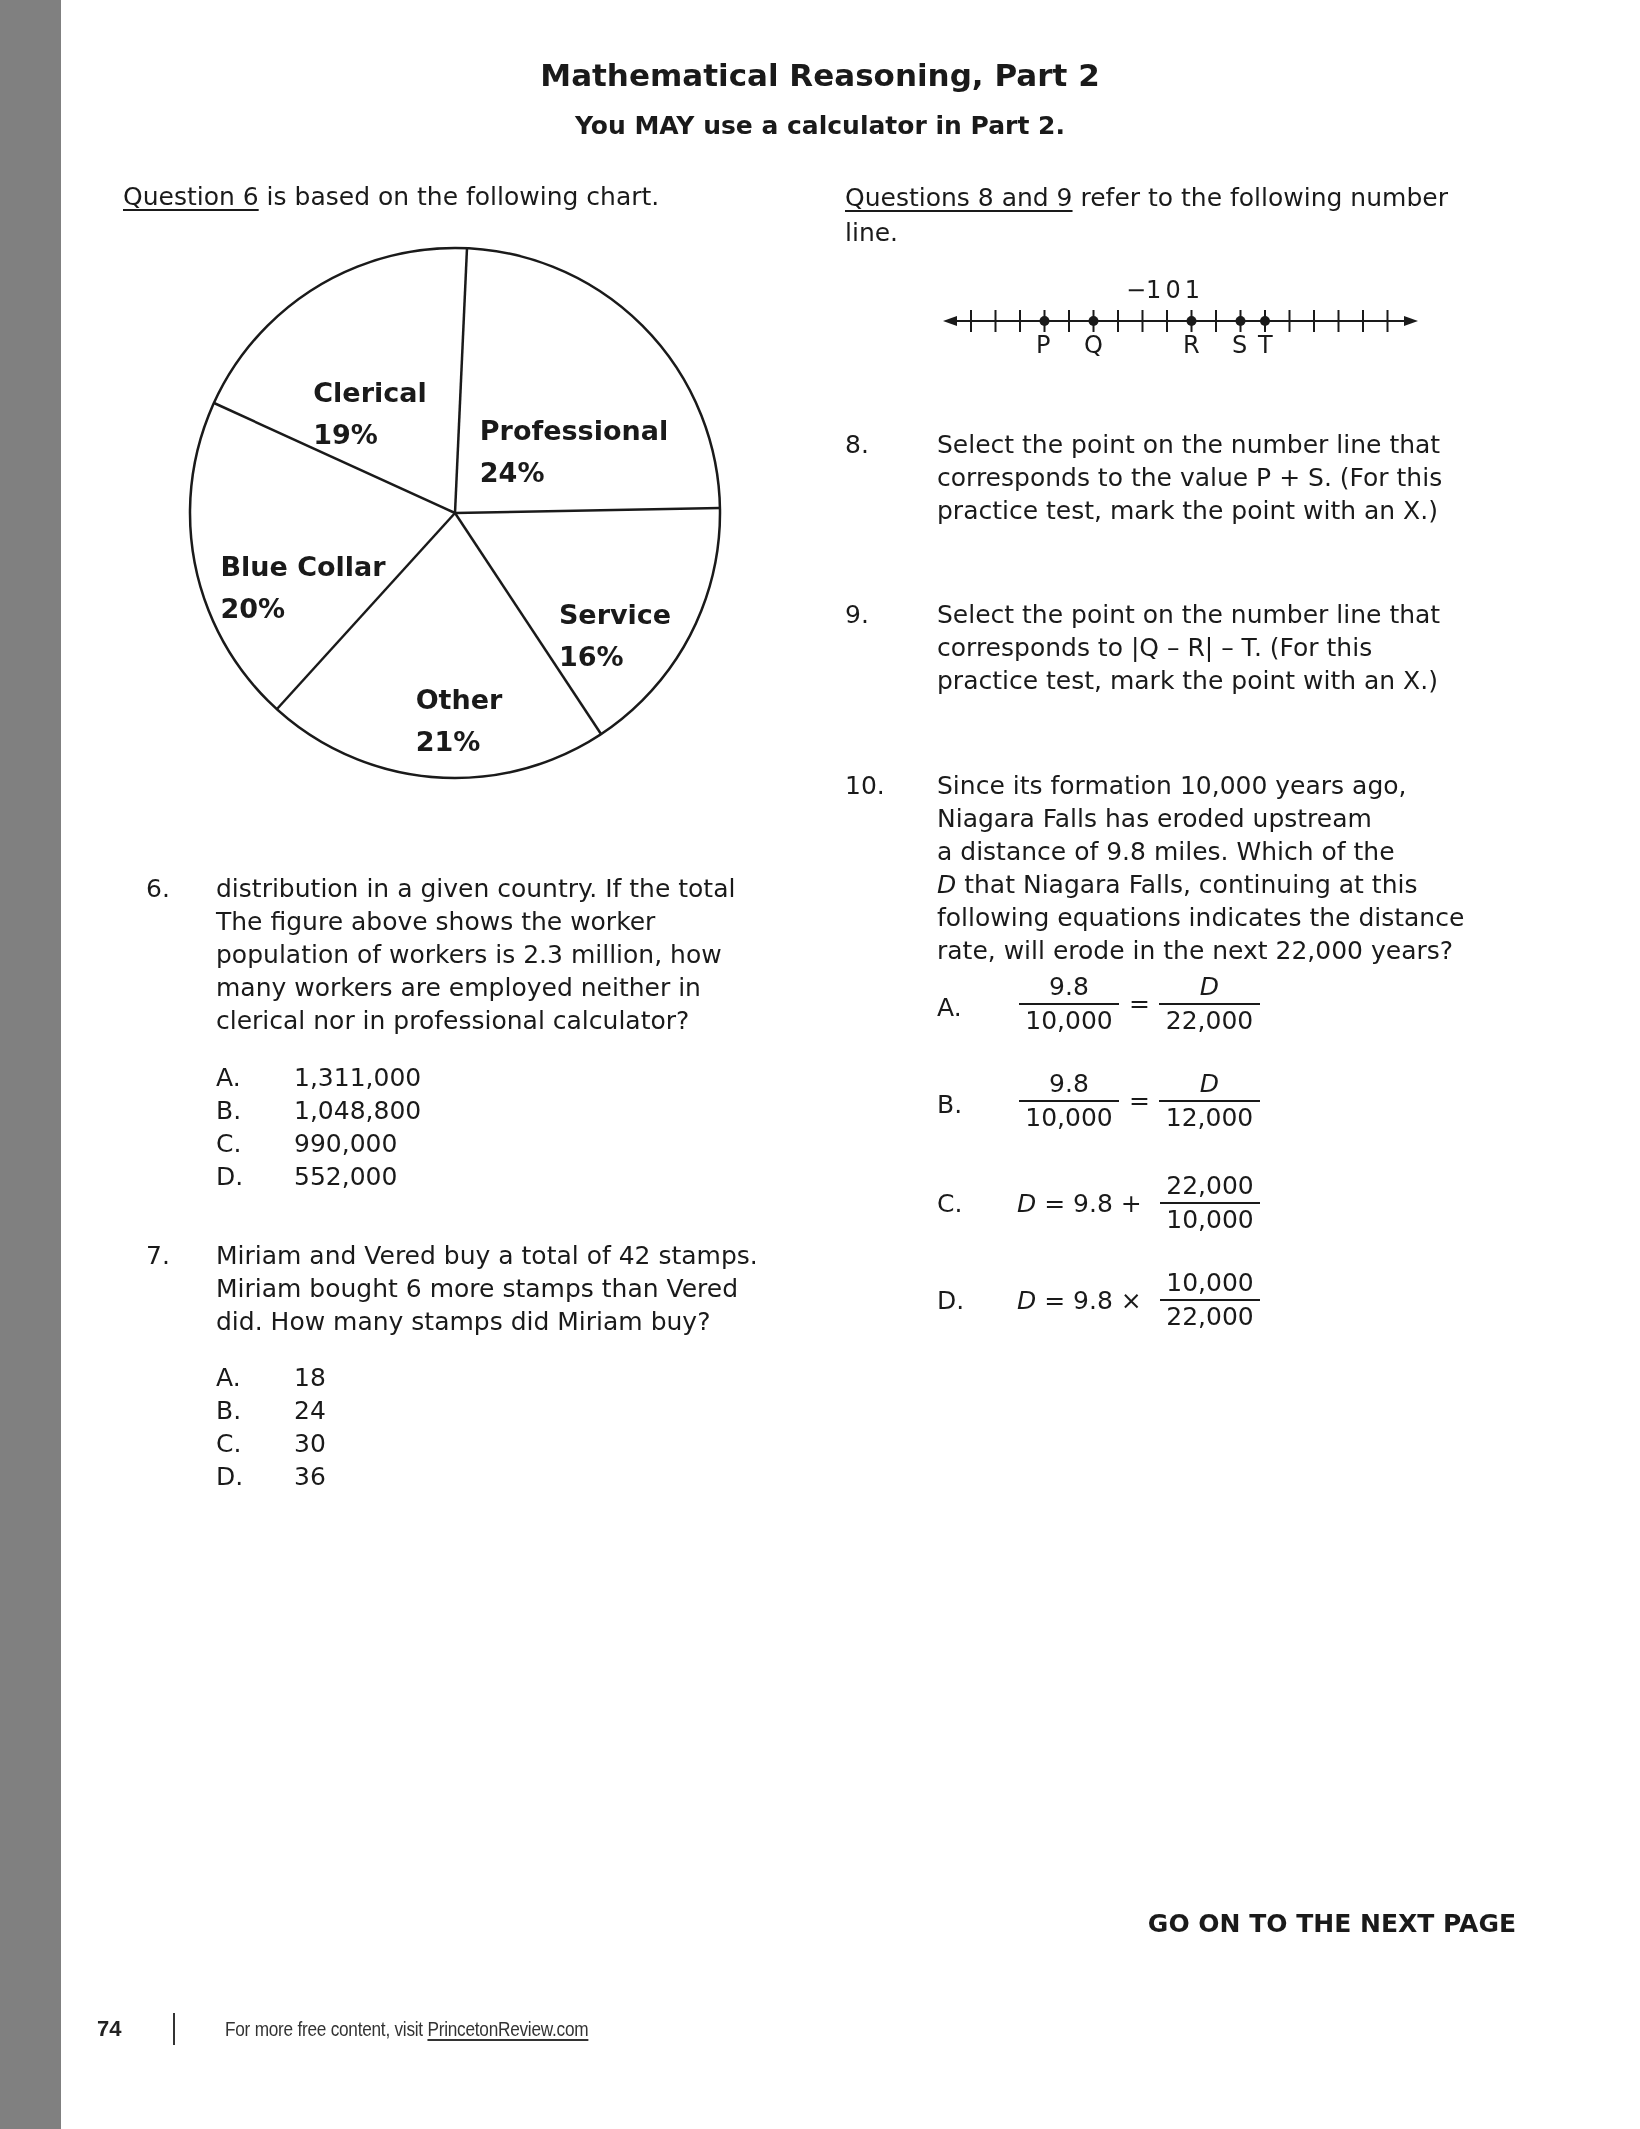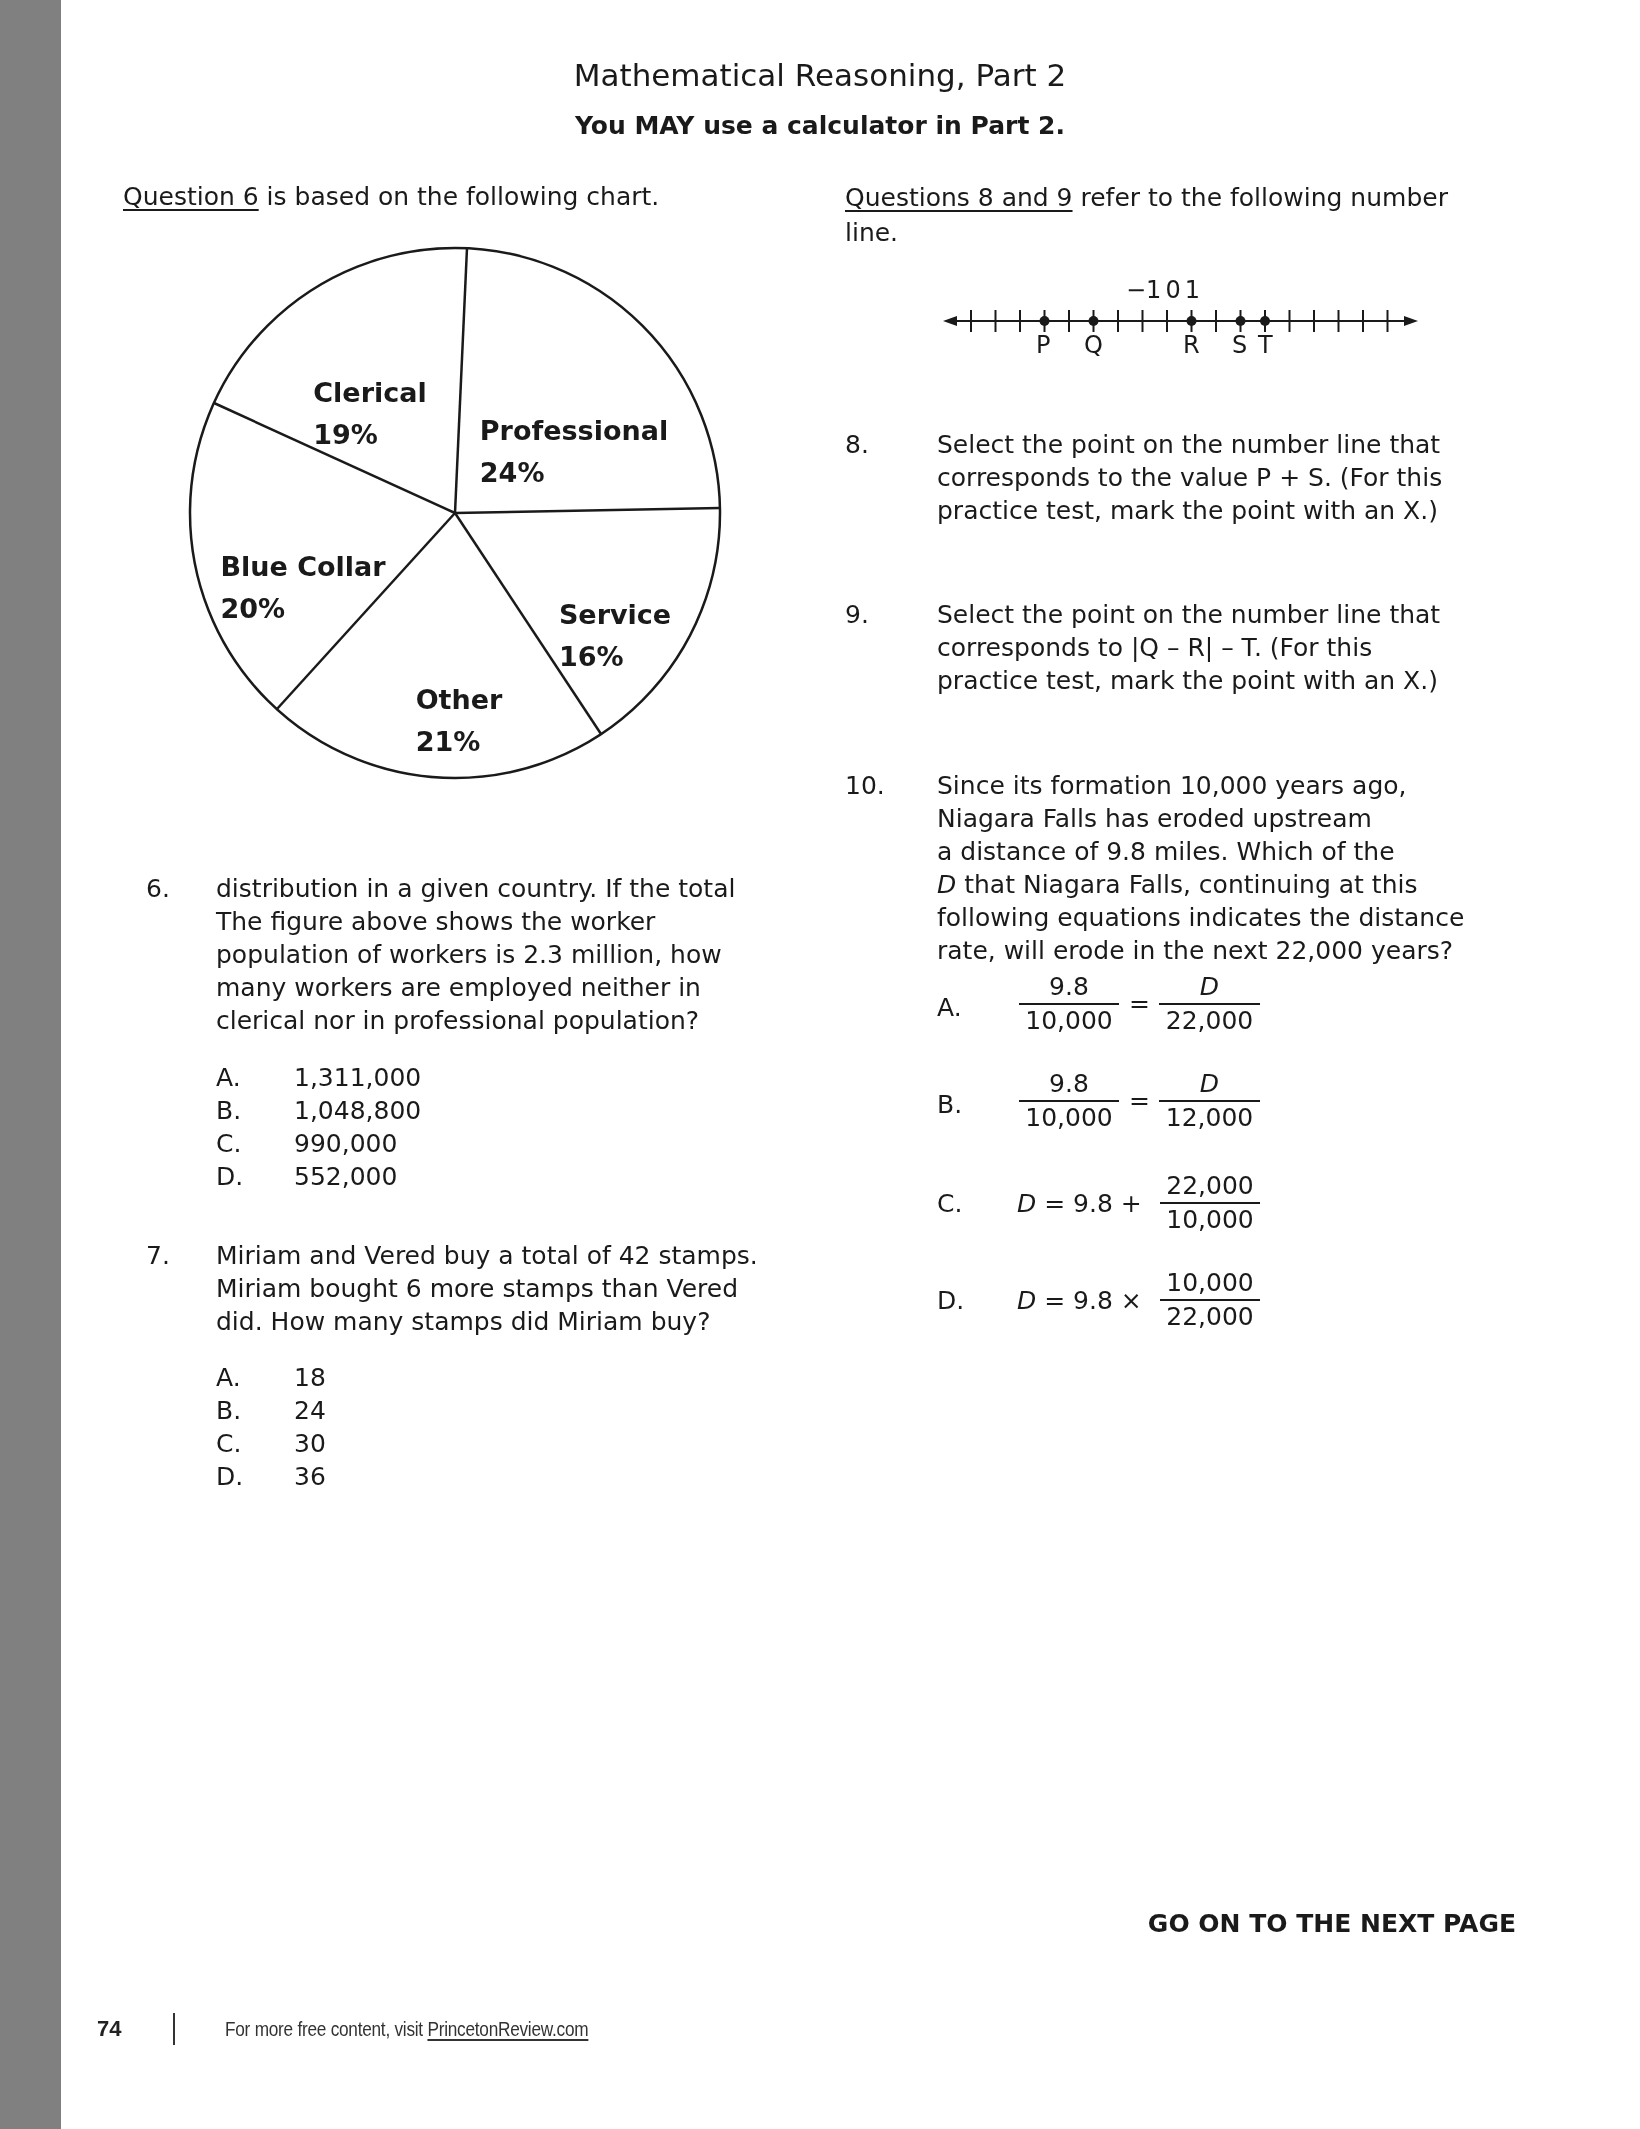--- a/index.html
+++ b/index.html
@@ -3,21 +3,21 @@
 <meta charset="utf-8">
 <style>
   html, body { margin:0; padding:0; }
   body {
     width:1640px; height:2129px; position:relative; overflow:hidden;
     background:#ffffff; color:#1a1a1a;
     font-family:"DejaVu Sans", sans-serif;
   }
   .abs { position:absolute; }
   .side-bar { left:0; top:0; width:61px; height:2129px; background:#808080; }
-  .title { left:0; width:1640px; top:56px; text-align:center; font-weight:normal; font-size:31px; line-height:38px; }
+  .title { left:0; width:1640px; top:56px; text-align:center; font-weight:bold; font-size:31px; line-height:38px; }
   .subtitle { left:0; width:1640px; top:111px; text-align:center; font-weight:bold; font-size:25px; line-height:30px; }
   .txt { font-size:25px; line-height:33px; white-space:nowrap; }
   .u { text-decoration:underline; text-underline-offset:4px; text-decoration-thickness:2px; }
   .pie-label { position:absolute; font-weight:bold; font-size:27px; line-height:42px; text-align:left; transform:translateX(-50%); white-space:nowrap;margin-top:36px; }
   .opt-letter { width:60px; display:inline-block; }
   .frac { position:absolute; text-align:center; font-size:25px; }
   .frac .n, .frac .d { display:block; line-height:32px; }
   .frac .bar { display:block; height:0; border-top:2px solid #1a1a1a; }
   .it { font-style:italic; }
   .go-next { right:124px; top:1908px; font-weight:bold; font-size:25px; line-height:32px; }
@@ -70,21 +70,21 @@
   <div>Other</div>
     <div>21%</div>
 </div>
 
 <div class="abs txt" style="left:146px; top:872px;">6.</div>
 <div class="abs txt" style="left:216px; top:872px;">
   <div>distribution in a given country. If the total</div>
   <div>The figure above shows the worker</div>
   <div>population of workers is 2.3 million, how</div>
   <div>many workers are employed neither in</div>
-  <div>clerical nor in professional population?</div>
+  <div>clerical nor in professional calculator?</div>
 </div>
 <div class="abs txt" style="left:216px; top:1061px;">
   <div><span class="opt-letter" style="width:78px">A.</span><span>1,311,000</span></div>
   <div><span class="opt-letter" style="width:78px">B.</span><span>1,048,800</span></div>
   <div><span class="opt-letter" style="width:78px">C.</span><span>990,000</span></div>
   <div><span class="opt-letter" style="width:78px">D.</span><span>552,000</span></div>
 </div>
 
 <div class="abs txt" style="left:146px; top:1239px;">7.</div>
 <div class="abs txt" style="left:216px; top:1239px;">

